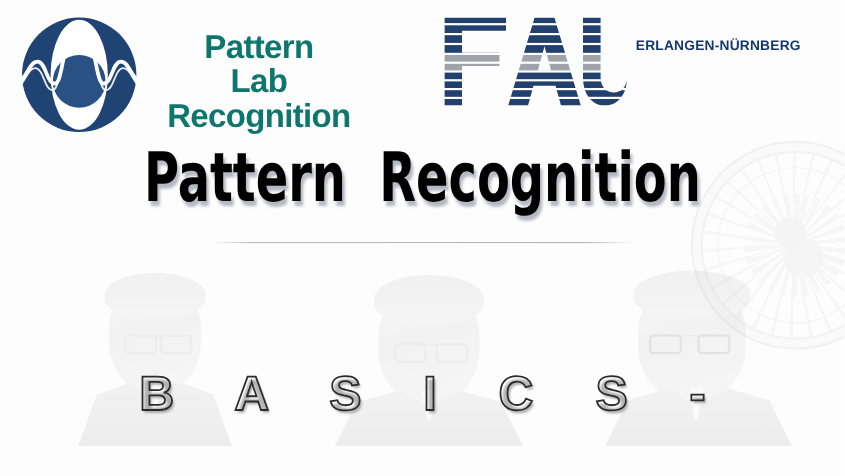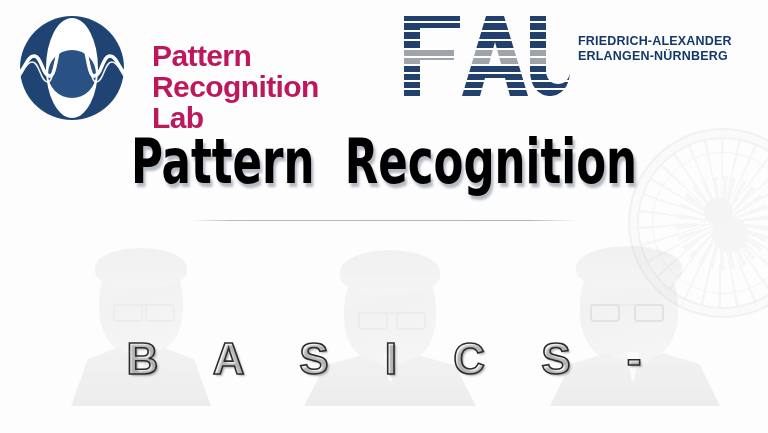--- a/index.html
+++ b/index.html
@@ -107,26 +107,27 @@
     position: absolute;
     left: 14px;
     top: 12px;
     width: 360px;
     height: 112px;
   }
   .prl-mark { position: absolute; left: 0; top: 0; }
   .prl-text {
     position: absolute;
     left: 138px;
-    top: 28px;
-    color: #be185d;
+    top: 16px;
+    color: #0f766e;
     font-weight: bold;
     font-size: 30px;
     line-height: 31px;
     letter-spacing: -0.6px;
+    text-align: center;
   }
   .prl-text div { white-space: nowrap; }
 
   
   .fau {
     position: absolute;
     left: 402px;
     top: 14px;
     width: 366px;
     height: 104px;
@@ -252,22 +253,22 @@
       <circle cx="58" cy="62" r="24" fill="#2a5183"></circle>
       <path d="M2 62 C 10 62 12 44 20 44 C 28 44 28 64 36 64
                C 44 64 42 16 58 16 C 74 16 72 64 80 64
                C 88 64 88 44 96 44 C 104 44 106 62 114 62" fill="none" stroke="#ffffff" stroke-width="3.4" stroke-linecap="round"></path>
       <path d="M0 68 C 8 68 10 50 18 50 C 26 50 26 70 34 70
                C 42 70 40 22 58 22 C 76 22 74 70 82 70
                C 90 70 90 50 98 50 C 106 50 108 68 116 68" fill="none" stroke="#ffffff" stroke-width="1.6" stroke-linecap="round" opacity=".9"></path>
     </svg>
     <div class="prl-text">
       <div>Pattern</div>
+      <div>Lab</div>
       <div>Recognition</div>
-      <div>Lab</div>
     </div>
   </div>
 
   <div class="fau">
     <svg class="fau-mark" width="170" height="84" viewBox="0 0 170 84">
       <defs>
 
         <clipPath id="fauClip">
 
           <path d="M2 2 H58 V14 H18 V34 H52 V46 H18 V82 H2 Z"></path>
@@ -287,21 +288,20 @@
         <rect x="0" y="27" width="170" height="7" fill="#22406e"></rect>
         <rect x="0" y="36" width="170" height="6" fill="#9fa4ab"></rect>
         <rect x="0" y="44" width="170" height="6" fill="#9fa4ab"></rect>
         <rect x="0" y="52" width="170" height="6" fill="#22406e"></rect>
         <rect x="0" y="60" width="170" height="6" fill="#22406e"></rect>
         <rect x="0" y="68" width="170" height="6" fill="#22406e"></rect>
         <rect x="0" y="76" width="170" height="7" fill="#22406e"></rect>
       </g>
     </svg>
     <div class="fau-text">
-      <div>FRIEDRICH-ALEXANDER</div>
       <div>ERLANGEN-NÜRNBERG</div>
     </div>
   </div>
 
   <div class="main-title">Pattern  Recognition</div>
 
   <div class="divider"></div>
 
   <div class="subtitle">
     <span class="line">B A S I C S -</span>

